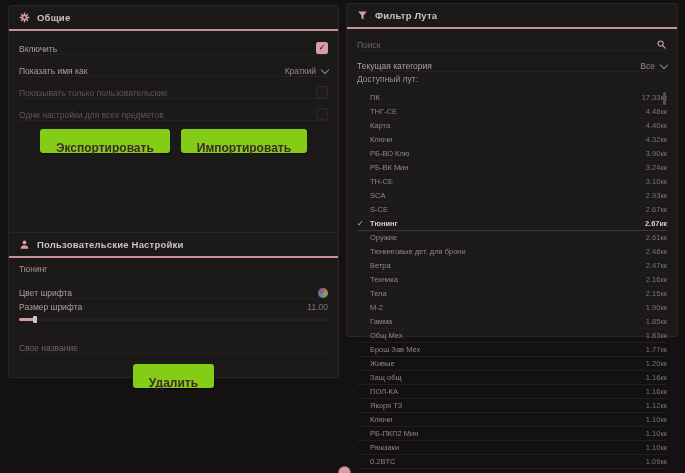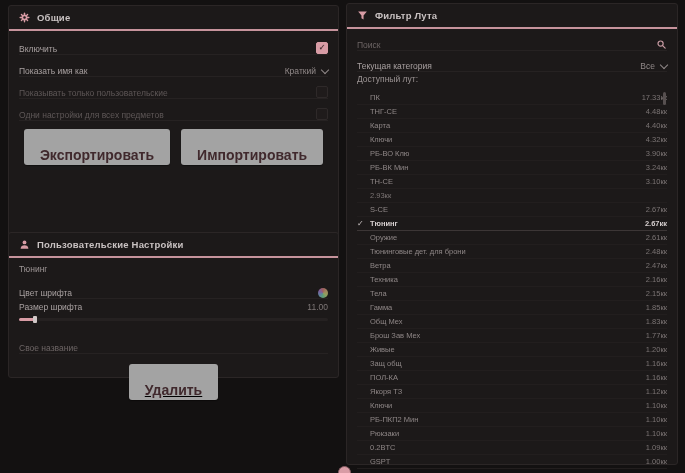--- a/index.html
+++ b/index.html
@@ -1,21 +1,21 @@
 <!DOCTYPE html>
 <html><head>
 <meta charset="utf-8">
 <style>
   html,body{margin:0;padding:0;background:#0d0b0b;}
   .page{position:relative;width:685px;height:473px;background:#131111;overflow:hidden;
         font-family:"Liberation Sans",sans-serif;-webkit-font-smoothing:antialiased;}
   .panel{position:absolute;background:#1c1919;border:1px solid #2b2626;border-radius:3px;box-sizing:border-box;}
   .panel-general{left:8px;top:5px;width:331px;height:234px;}
   .panel-user{left:8px;top:232px;width:331px;height:146px;}
-  .panel-loot{left:346px;top:3px;width:332px;height:462px;}
+  .panel-loot{left:346px;top:3px;width:332px;height:334px;}
 
   .p-header{display:flex;align-items:center;gap:7px;height:23px;padding:0 10px;
             border-bottom:2px solid #c6939c;}
   .htitle{font-size:9.5px;font-weight:bold;color:#c9c2c2;letter-spacing:.2px;}
   .hicon{display:flex;align-items:center;}
 
   .p-body{padding:2px 10px 0 10px;}
   .p-row{display:flex;align-items:flex-end;justify-content:space-between;height:21px;
          border-bottom:1px solid #262222;}
   .lbl{font-size:8.5px;color:#a8a0a0;}
@@ -27,23 +27,23 @@
             display:flex;align-items:center;justify-content:center;cursor:pointer;}
   .checkbox.checked{background:#d89ca5;border-color:#d89ca5;}
   .chk{font-size:8px;line-height:8px;color:#4a3134;font-weight:bold;}
 
   .dropdown{display:flex;align-items:center;gap:6px;cursor:pointer;}
   .dropdown span{font-size:8.5px;color:#918989;}
   .chev{width:5px;height:5px;border-right:1.4px solid #918989;border-bottom:1.4px solid #918989;
         transform:rotate(45deg);margin-top:-3px;}
 
   .btn-row{display:flex;justify-content:center;gap:11px;margin-top:8px;}
-  .pink-btn{background:#a3a3a3;color:#40292d;border:none;border-radius:3px;height:13px;
-            font-size:14px;font-weight:bold;font-family:"Liberation Sans",sans-serif;
-            padding:18px 16px;cursor:pointer;box-shadow:0 1px 1px rgba(0,0,0,.4);}
+  .pink-btn{background:#84cc16;color:#40292d;border:none;border-radius:3px;height:13px;
+            font-size:12px;font-weight:bold;font-family:"Liberation Sans",sans-serif;
+            padding:12px 16px;cursor:pointer;box-shadow:0 1px 1px rgba(0,0,0,.4);}
 
   .item-label-row{height:17px;display:flex;align-items:center;}
   .colorwheel{width:10px;height:10px;border-radius:50%;cursor:pointer;opacity:.85;
       background:conic-gradient(#b56a6a,#b59a6a,#a8b56a,#6ab587,#6a93b5,#8f6ab5,#b56a6a);}
   .size-row{height:16px;display:flex;align-items:center;justify-content:space-between;}
   .slider-row{height:11px;position:relative;}
   .slider-track{position:absolute;left:0;top:3px;width:100%;height:3px;background:#252121;border-radius:2px;}
   .slider-fill{position:absolute;left:0;top:3px;width:16px;height:3px;background:#d89ca5;border-radius:2px;}
   .slider-thumb{position:absolute;left:14px;top:1px;width:4px;height:7px;background:#cfc6c6;border-radius:1px;cursor:pointer;}
 
@@ -215,20 +215,21 @@
             <span class="l-name">РБ-ВК Мин</span>
             <span class="l-val">3.24кк</span>
           </div>
           <div class="l-row">
             <span class="l-check"></span>
             <span class="l-name">ТН-СЕ</span>
             <span class="l-val">3.10кк</span>
           </div>
           <div class="l-row">
             <span class="l-check"></span>
+            <span class="l-name">SCA</span>
             <span class="l-val">2.93кк</span>
           </div>
           <div class="l-row">
             <span class="l-check"></span>
             <span class="l-name">S-СЕ</span>
             <span class="l-val">2.67кк</span>
           </div>
           <div class="l-row checked">
             <span class="l-check">✓</span>
             <span class="l-name">Тюнинг</span>
@@ -254,20 +255,25 @@
             <span class="l-name">Техника</span>
             <span class="l-val">2.16кк</span>
           </div>
           <div class="l-row">
             <span class="l-check"></span>
             <span class="l-name">Тела</span>
             <span class="l-val">2.15кк</span>
           </div>
           <div class="l-row">
             <span class="l-check"></span>
+            <span class="l-name">М-2</span>
+            <span class="l-val">1.90кк</span>
+          </div>
+          <div class="l-row">
+            <span class="l-check"></span>
             <span class="l-name">Гамма</span>
             <span class="l-val">1.85кк</span>
           </div>
           <div class="l-row">
             <span class="l-check"></span>
             <span class="l-name">Общ Мех</span>
             <span class="l-val">1.83кк</span>
           </div>
           <div class="l-row">
             <span class="l-check"></span>

